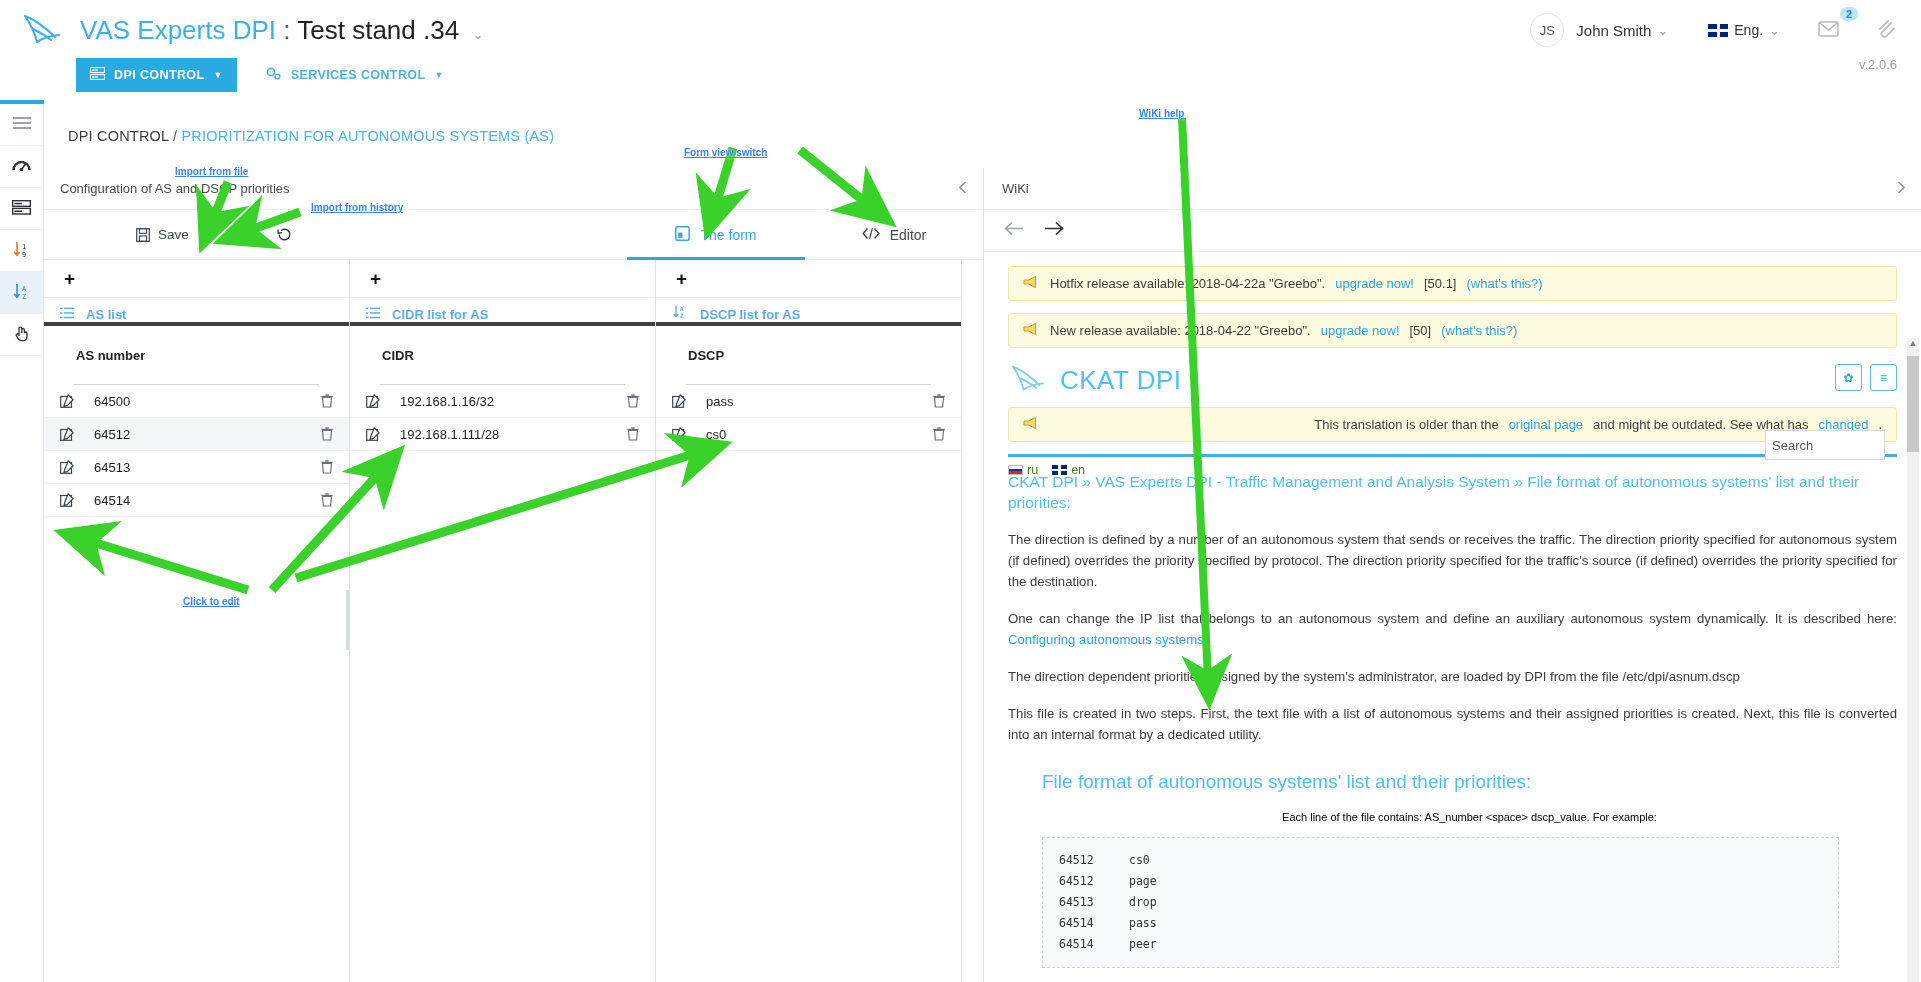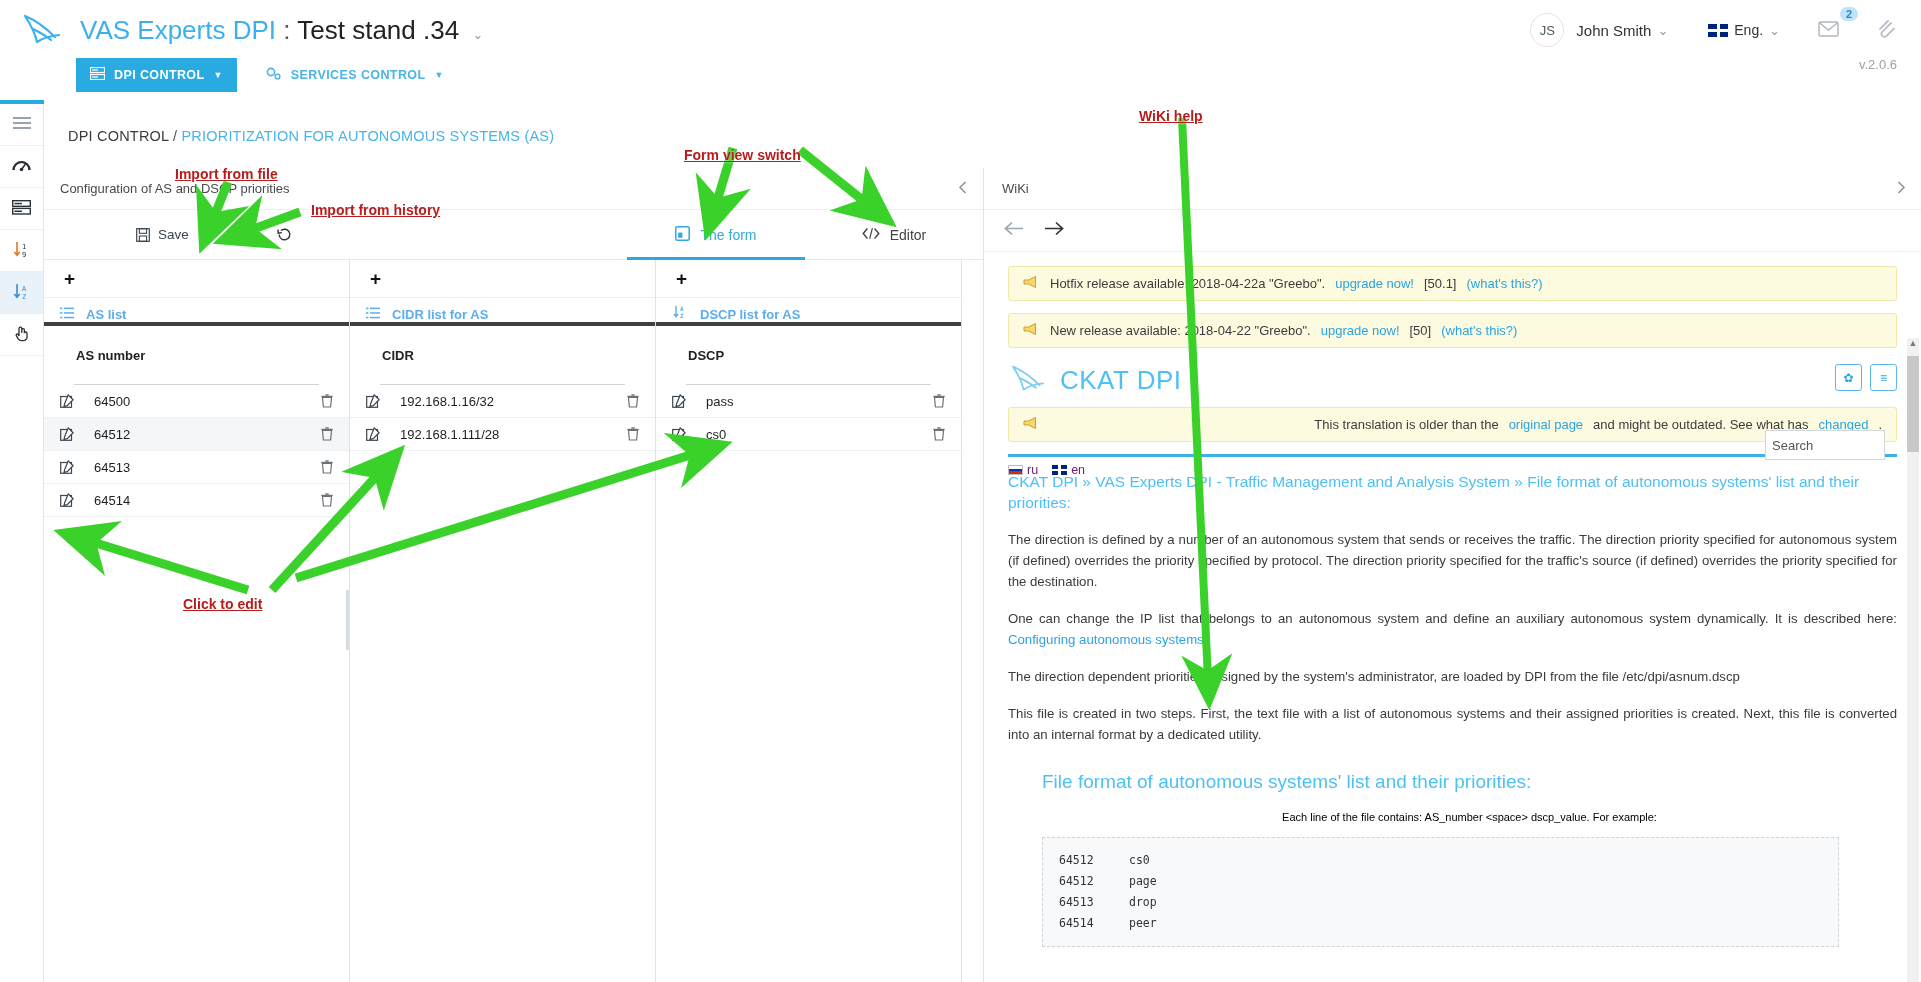--- a/index.html
+++ b/index.html
@@ -192,21 +192,21 @@
   .wiki-logo-txt { font-size: 26px; color: #4ec0f4; margin-left: 12px; letter-spacing: .5px; }
   .wiki-btns { position: absolute; right: 0; top: 0; display: flex; gap: 8px; }
   .wiki-btn {
     width: 27px; height: 27px; border: 1px solid #5bb9e8; border-radius: 3px;
     display: flex; align-items: center; justify-content: center; color: #2ba3e0; font-size: 12px; cursor: pointer;
   }
   .note-translate { justify-content: center; text-align: right; }
   .note-translate .tspacer { flex: 1; }
   .rule-blue { border-top: 3px solid #3fb2ea; margin: 6px 0 6px 0; }
 
-  .lang-row { display: flex; align-items: center; gap: 14px; font-size: 12.5px; color: #701a75; }
+  .lang-row { display: flex; align-items: center; gap: 14px; font-size: 12.5px; color: #4d7c0f; }
   .lang-chip { display: flex; align-items: center; gap: 4px; }
   .flag-ru { width: 15px; height: 10px; background: linear-gradient(#fff 0 33%, #0039a6 33% 66%, #d52b1e 66% 100%); border: .5px solid #bbb; }
   .flag-en { width: 15px; height: 10px; background: #00247d; position: relative; overflow: hidden; }
   .flag-en:before { content: ""; position: absolute; top: 3.5px; left: 0; width: 15px; height: 2.5px; background: #fff; }
   .flag-en:after { content: ""; position: absolute; left: 6.2px; top: 0; width: 2.5px; height: 10px; background: #fff; }
 
   .wiki-title {
     color: #4ec0f4; font-size: 15.5px; line-height: 21px; margin: -6px 0 16px 0; padding-left: 0;
   }
   .search-box {
@@ -227,21 +227,21 @@
 
   .wiki-scroll {
     position: absolute; right: 2px; top: 86px; width: 12px; height: 728px; background: #f1f1f1;
   }
   .wiki-scroll .thumb { position: absolute; left: 0; top: 18px; width: 12px; height: 96px; background: #c8c8c8; }
   .wiki-scroll .sa { position: absolute; left: 0; width: 12px; height: 16px; color: #7a7a7a; font-size: 9px; text-align: center; }
   .wiki-scroll .sa.up { top: 0; }
 
   
   .anno {
-    position: absolute; color: #b91c1c; font-weight: bold; font-size: 14px;
+    position: absolute; color: #3b82f6; font-weight: bold; font-size: 10px;
     text-decoration: underline; text-shadow: 0 0 2px rgba(255,255,255,.9);
     white-space: nowrap; font-family: "Liberation Sans", sans-serif;
   }
   svg.arrows { position: absolute; left: 0; top: 0; width: 1921px; height: 982px; pointer-events: none; }
 </style>
 </head>
 <body>
 
 <div class="topbar">
   <div class="logo-mark">
@@ -738,20 +738,21 @@
     <div class="wp">The direction dependent priorities assigned by the system's administrator, are loaded by DPI from the file /etc/dpi/asnum.dscp</div>
     <div class="wp">This file is created in two steps. First, the text file with a list of autonomous systems and their assigned priorities is created. Next, this file is converted into an internal format by a dedicated utility.</div>
 
     <div class="w-h2">File format of autonomous systems' list and their priorities:</div>
     <div class="w-sub">Each line of the file contains: AS_number &lt;space&gt; dscp_value. For example:</div>
 
     <div class="codebox">
       <div><span class="code-as">64512</span><span>cs0</span></div>
       <div><span class="code-as">64512</span><span>page</span></div>
       <div><span class="code-as">64513</span><span>drop</span></div>
+      <div><span class="code-as">64514</span><span>pass</span></div>
       <div><span class="code-as">64514</span><span>peer</span></div>
     </div>
 
     <div class="search-box">Search</div>
 
     <div class="wiki-scroll">
       <div class="sa up">▲</div>
       <div class="thumb"></div>
 
     </div>

